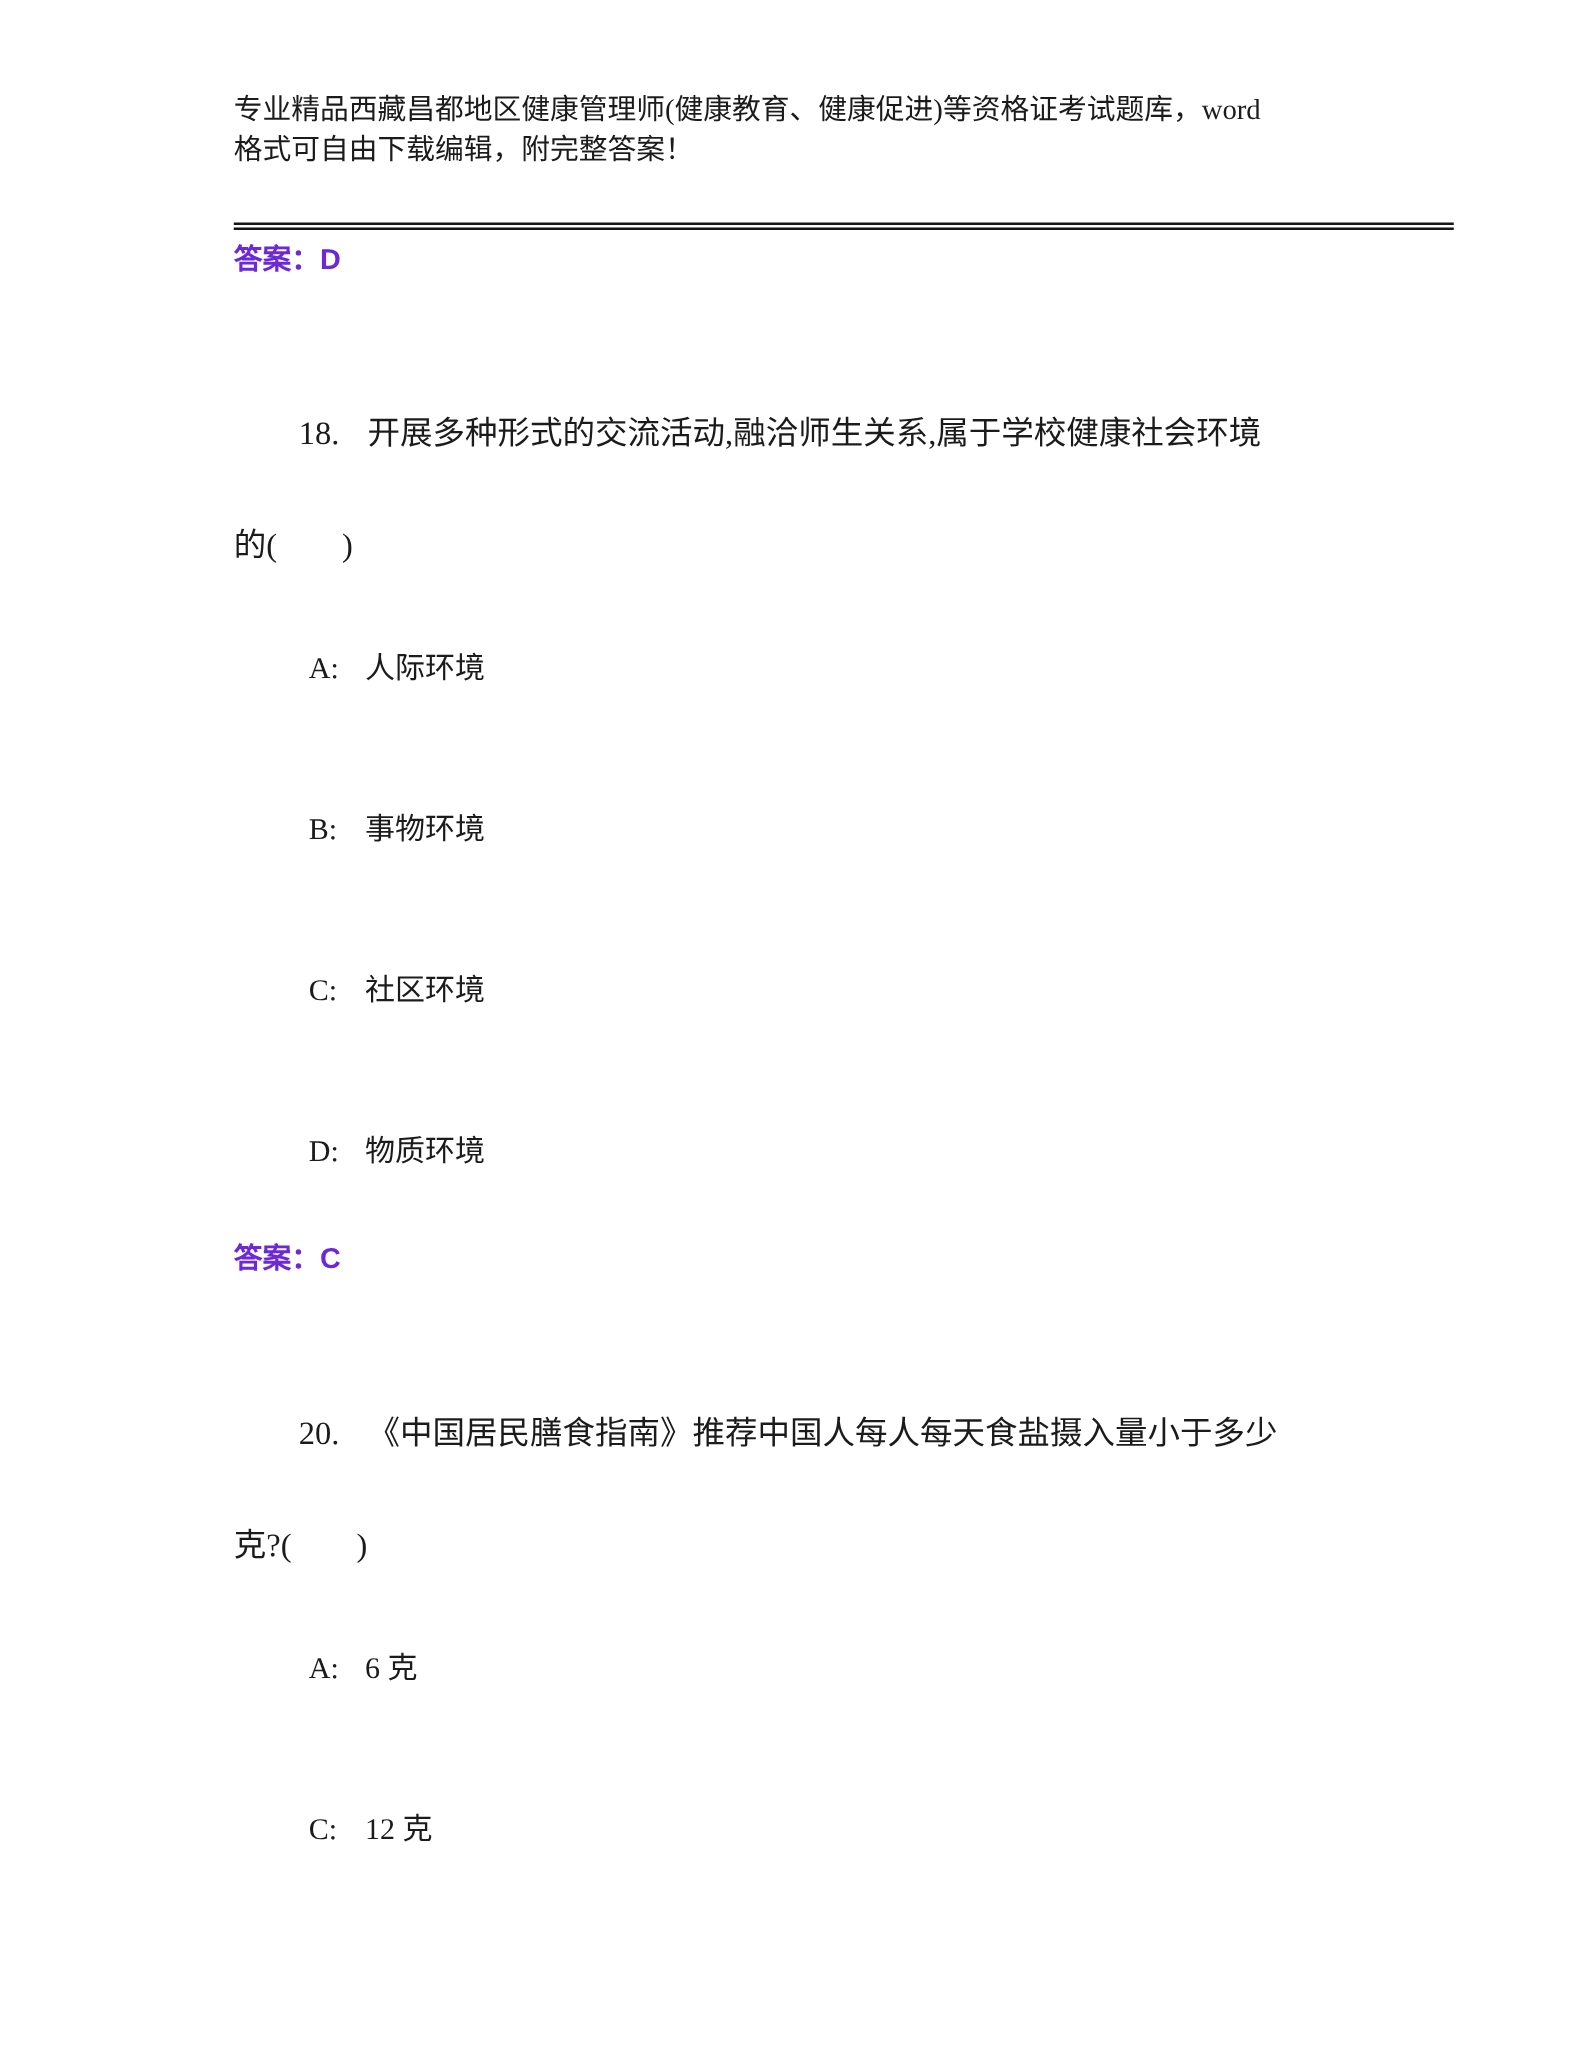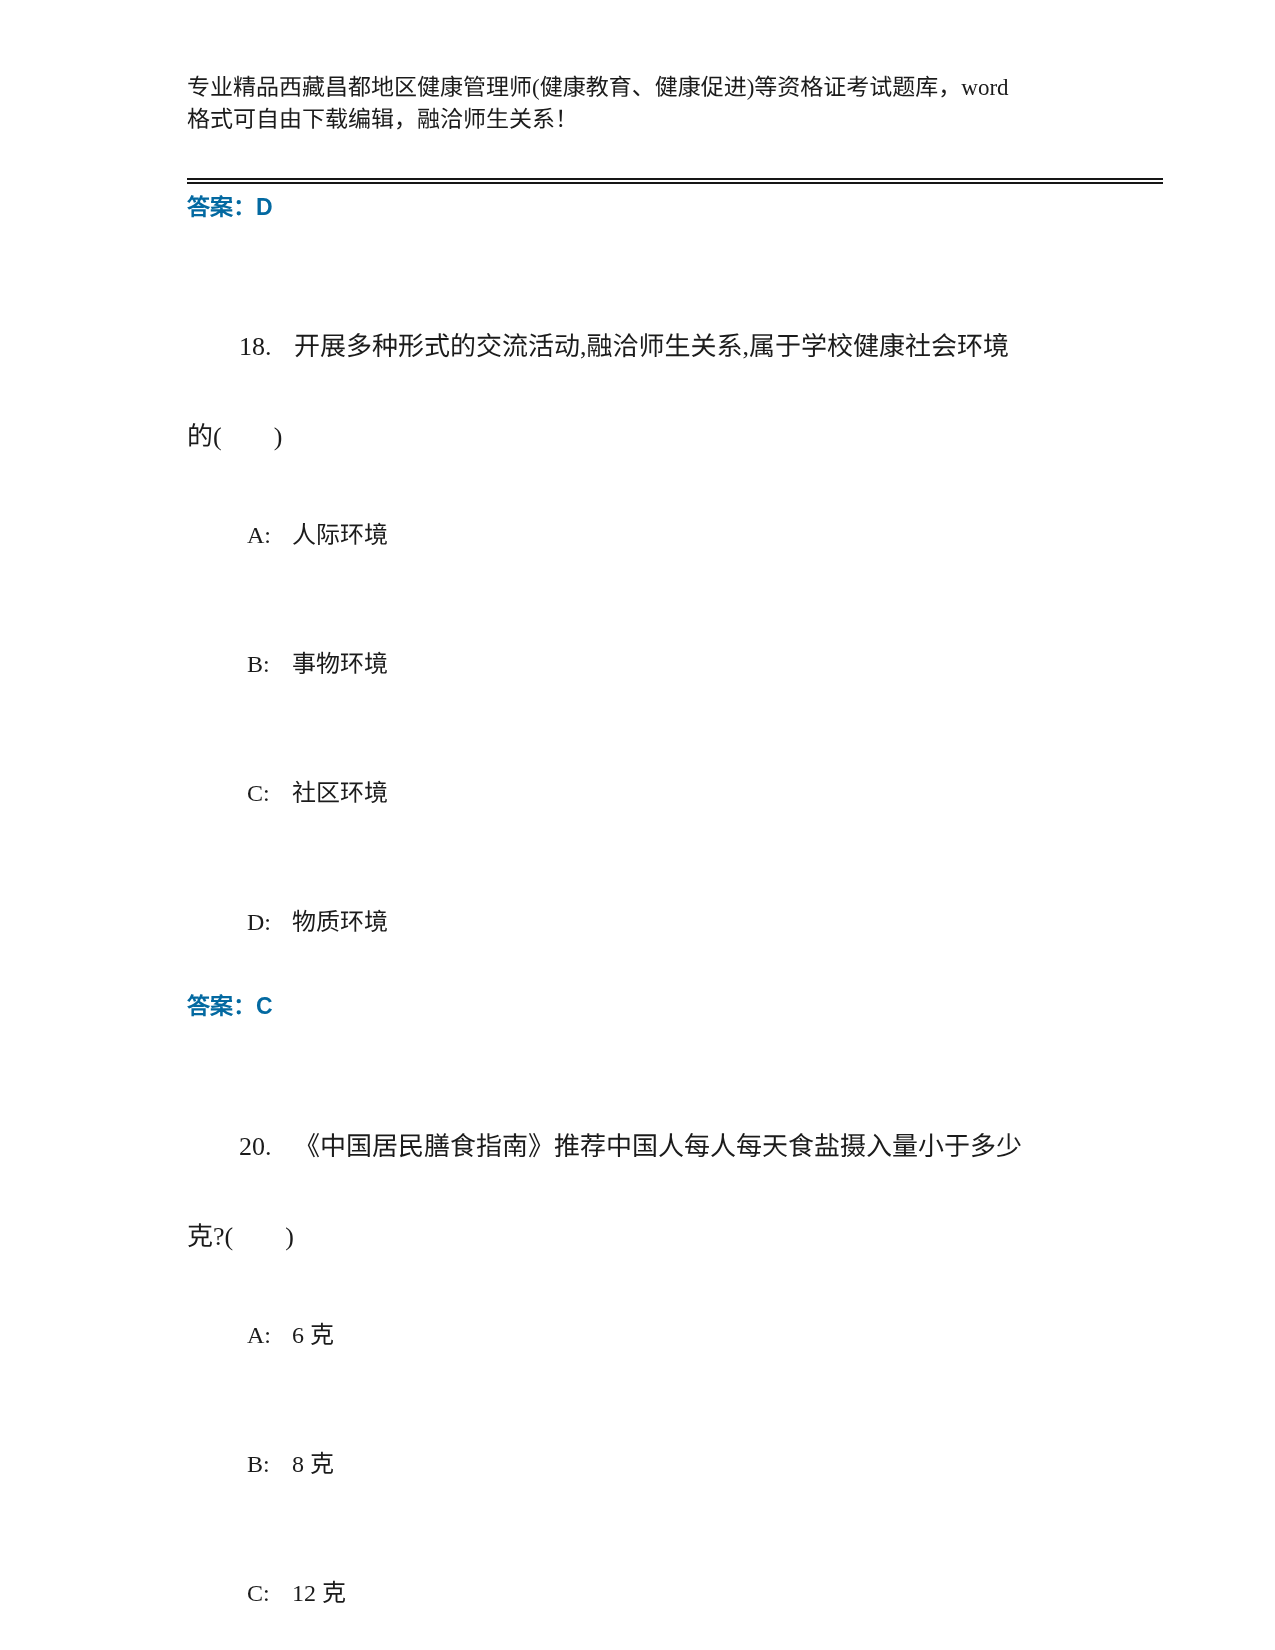--- a/index.html
+++ b/index.html
@@ -36,21 +36,21 @@
     top: 192px;
     width: 976px;
   }
   .answer-line {
     font-family: "Liberation Sans", sans-serif;
     font-weight: bold;
     font-size: 23px;
     line-height: 30px;
     margin-top: 4px;
     white-space: pre-wrap;
-    color: #0369a1;
+    color: #6d28d9;
   }
   .answer-line.standalone {
     margin-top: 0;
   }
   .question {
     margin-top: 58px;
   }
   .q-line {
     font-size: 26px;
     line-height: 45px;
@@ -78,21 +78,21 @@
     white-space: pre-wrap;
   }
 </style>
 </head>
 <body>
 
 <div class="page">
 
   <div class="header">
     <div class="header-line">专业精品西藏昌都地区健康管理师(健康教育、健康促进)等资格证考试题库，word</div>
-    <div class="header-line">格式可自由下载编辑，融洽师生关系！</div>
+    <div class="header-line">格式可自由下载编辑，附完整答案！</div>
   </div>
 
   <div class="content">
 
     <div class="answer-line standalone">答案：D</div>
 
     <section class="question" style="margin-top:57px;">
       <div class="q-line">
         <span class="q-num">18.</span><span class="q-text">开展多种形式的交流活动,融洽师生关系,属于学校健康社会环境</span>
       </div>
@@ -117,23 +117,20 @@
     <section class="question">
       <div class="q-line">
         <span class="q-num">20.</span><span class="q-text">《中国居民膳食指南》推荐中国人每人每天食盐摄入量小于多少</span>
       </div>
       <div class="q-line">克?(　　)</div>
       <div class="options">
         <div class="option">
           <span class="opt-label">A:</span><span class="opt-text">6 克</span>
         </div>
         <div class="option">
-          <span class="opt-label">B:</span><span class="opt-text">8 克</span>
-        </div>
-        <div class="option">
           <span class="opt-label">C:</span><span class="opt-text">12 克</span>
         </div>
 
       </div>
 
     </section>
 
   </div>
 </div>
 

